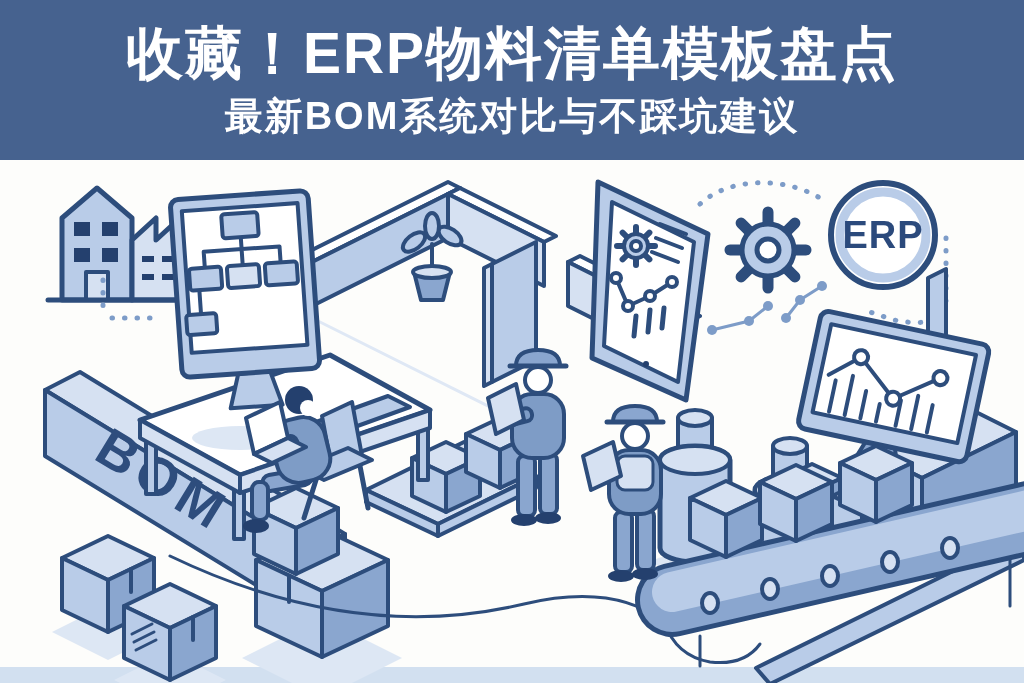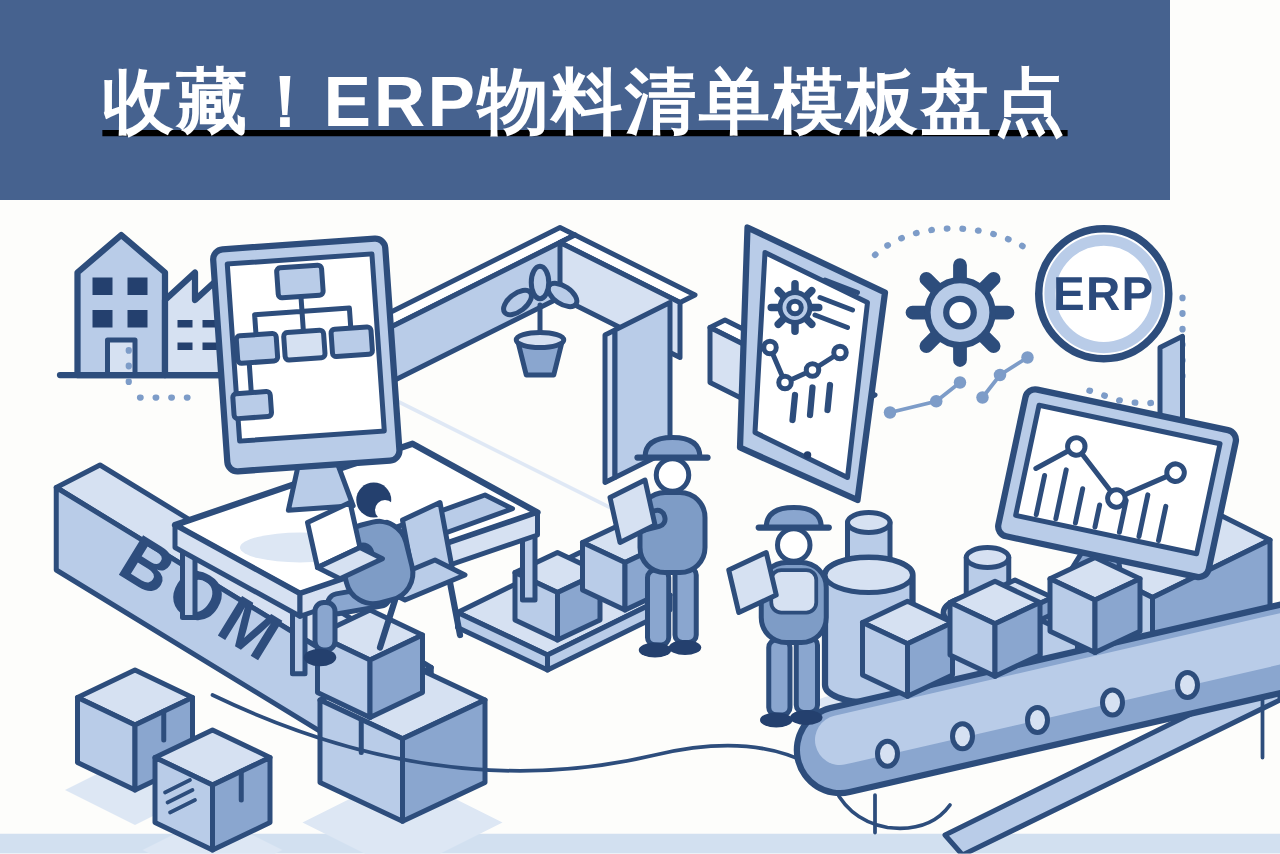--- a/index.html
+++ b/index.html
@@ -2,24 +2,24 @@
 <html><head>
 <meta charset="utf-8">
 <style>
   html,body{margin:0;padding:0;}
   body{
     width:1024px;height:683px;overflow:hidden;
     font-family:"Liberation Sans","DejaVu Sans",sans-serif;
     background:#fdfdfb;
   }
   .banner{
-    width:936px;height:160px;
+    width:1024px;height:160px;
     background:#46628f;
     display:flex;flex-direction:column;align-items:center;justify-content:center;
-    box-sizing:border-box;padding-top:4px;text-decoration:underline;
+    box-sizing:border-box;padding-top:4px;
   }
   .banner .title{
     color:#ffffff;font-size:57px;font-weight:900;letter-spacing:2px;line-height:1.1;
     white-space:nowrap;
   }
   .banner .subtitle{
     color:#ffffff;font-size:38px;font-weight:800;letter-spacing:2px;margin-top:6px;
     white-space:nowrap;
   }
   .scene-wrap{width:1024px;height:523px;position:relative;}
@@ -33,20 +33,21 @@
   .dash{stroke:#7d9cc8;stroke-width:5;stroke-linecap:round;fill:none;stroke-dasharray:0.5 12;}
   .thin{stroke:#2d4d7c;stroke-width:3;fill:none;stroke-linecap:round;}
   .bomtext{font-weight:800;font-size:54px;letter-spacing:6px;fill:#2e4d7d;}
   .erptext{font-weight:900;font-size:38px;letter-spacing:1px;fill:#2b4a7c;text-anchor:middle;}
 </style>
 </head>
 <body>
 
 <div class="banner">
   <div class="title">收藏！ERP物料清单模板盘点</div>
+  <div class="subtitle">最新BOM系统对比与不踩坑建议</div>
 </div>
 
 <div class="scene-wrap">
 <svg width="1024" height="523" viewBox="0 0 1024 523">
 
   <rect x="0" y="0" width="1024" height="523" fill="#fdfdfb"></rect>
   <rect x="0" y="507" width="1024" height="16" fill="#d2e0f0"></rect>
 
   <path d="M296,150 L560,282" stroke="#dfe8f5" stroke-width="3" fill="none"></path>
 

